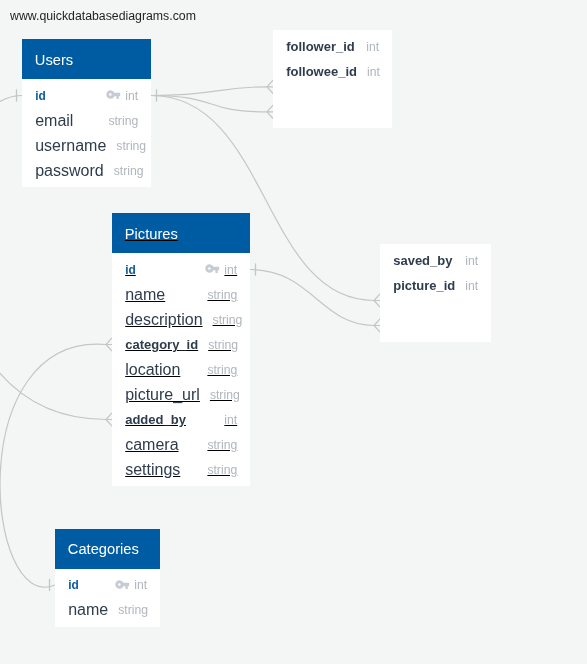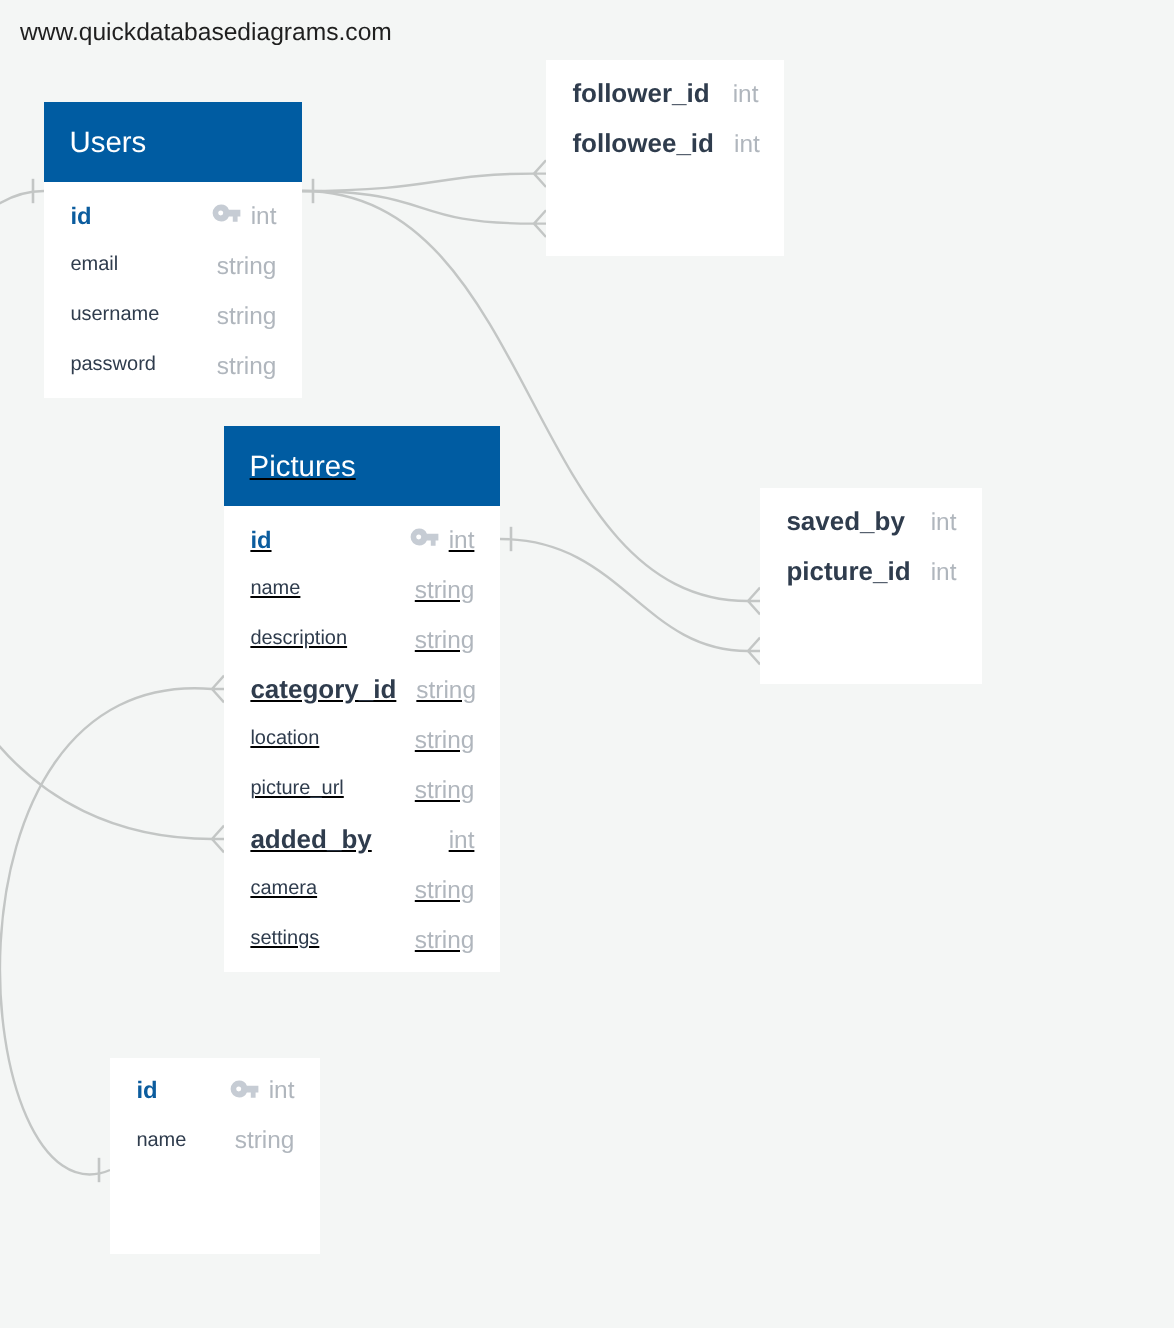--- a/index.html
+++ b/index.html
@@ -8,21 +8,21 @@
   #stage{position:absolute;left:0;top:0;width:587px;height:664px;overflow:hidden;}
   #url{position:absolute;left:10px;top:8px;font-size:12.3px;line-height:16px;color:#1f1f1f;
        white-space:nowrap;}
   #links{position:absolute;left:0;top:0;}
   .tbl{position:absolute;background:#ffffff;}
   .thdr{background:#005ca2;color:#ffffff;font-size:14.7px;height:40px;
         display:flex;align-items:center;padding-left:12.8px;box-sizing:border-box;}
   .thdr>span{position:relative;top:0.7px;}
   .tbody{padding:4px 0;}
   .row{height:25px;display:flex;align-items:center;padding:0 12.8px 0 13.2px;box-sizing:border-box;}
-  .fname{font-size:10px;color:#2f3c4d;white-space:nowrap;}
+  .fname{font-size:16px;color:#2f3c4d;white-space:nowrap;}
   .fname.primary-key{color:#0b5c9e;font-weight:bold;font-size:11.9px;}
   .fname.foreign-key{font-weight:bold;font-size:13px;}
   .fspace{flex:1;min-width:10px;}
   .rowright{display:flex;align-items:center;}
   .ftype{font-size:12.2px;color:#b0b6bd;white-space:nowrap;}
   .keyicon{margin-right:4.7px;display:block;position:relative;top:-0.6px;}
 </style>
 </head>
 <body>
 
@@ -41,21 +41,21 @@
 <path stroke-width="1.3" d="M255.5 263.4V275.6"></path>
 <path stroke-width="1.3" d="M49.5 578.9V591.1"></path>
 <path d="M267.0 86.8L273.0 80.1M267.0 86.8L273.0 86.8M267.0 86.8L273.0 93.5"></path>
 <path d="M267.0 111.8L273.0 105.1M267.0 111.8L273.0 111.8M267.0 111.8L273.0 118.5"></path>
 <path d="M374.0 300.5L380.0 293.8M374.0 300.5L380.0 300.5M374.0 300.5L380.0 307.2"></path>
 <path d="M374.0 325.5L380.0 318.8M374.0 325.5L380.0 325.5M374.0 325.5L380.0 332.2"></path>
 <path d="M106.0 344.5L112.0 337.8M106.0 344.5L112.0 344.5M106.0 344.5L112.0 351.2"></path>
 <path d="M106.0 419.5L112.0 412.8M106.0 419.5L112.0 419.5M106.0 419.5L112.0 426.2"></path>
 </g>
     </svg>
-<div class="tbl" style="left:22px;top:39px;width:129px;height:148px;margin-top:12px;">
+<div class="tbl" style="left:22px;top:39px;width:129px;height:148px;">
   <div class="thdr">
         <span>Users</span>
       </div>
   <div class="tbody">
     <div class="row">
           <span class="fname primary-key">id</span>
           <span class="fspace"></span>
           <span class="rowright">
             <svg class="keyicon" width="15" height="9.4" viewBox="0 0 15 9.4">
               <path fill="#c6ccd4" fill-rule="evenodd" d="M4.55 0.3A4.25 4.25 0 0 0 0.3 4.55A4.25 4.25 0 0 0 4.55 8.8A4.25 4.25 0 0 0 8.45 6.25L10.4 6.25L10.4 8.9L12.8 8.9L12.8 6.25L14.2 6.25L14.2 2.85L8.45 2.85A4.25 4.25 0 0 0 4.55 0.3ZM4.35 3.3A1.25 1.25 0 0 1 5.6 4.55A1.25 1.25 0 0 1 4.35 5.8A1.25 1.25 0 0 1 3.1 4.55A1.25 1.25 0 0 1 4.35 3.3Z"></path>
@@ -189,20 +189,23 @@
     <div class="row">
           <span class="fname foreign-key">picture_id</span>
           <span class="fspace"></span>
           <span class="rowright">
             <span class="ftype">int</span>
           </span>
         </div>
   </div>
 </div>
 <div class="tbl" style="left:55px;top:528.5px;width:105px;height:98px;">
+  <div class="thdr">
+        <span>Categories</span>
+      </div>
   <div class="tbody">
     <div class="row">
           <span class="fname primary-key">id</span>
           <span class="fspace"></span>
           <span class="rowright">
             <svg class="keyicon" width="15" height="9.4" viewBox="0 0 15 9.4">
               <path fill="#c6ccd4" fill-rule="evenodd" d="M4.55 0.3A4.25 4.25 0 0 0 0.3 4.55A4.25 4.25 0 0 0 4.55 8.8A4.25 4.25 0 0 0 8.45 6.25L10.4 6.25L10.4 8.9L12.8 8.9L12.8 6.25L14.2 6.25L14.2 2.85L8.45 2.85A4.25 4.25 0 0 0 4.55 0.3ZM4.35 3.3A1.25 1.25 0 0 1 5.6 4.55A1.25 1.25 0 0 1 4.35 5.8A1.25 1.25 0 0 1 3.1 4.55A1.25 1.25 0 0 1 4.35 3.3Z"></path>
             </svg>
             <span class="ftype">int</span>
           </span>

